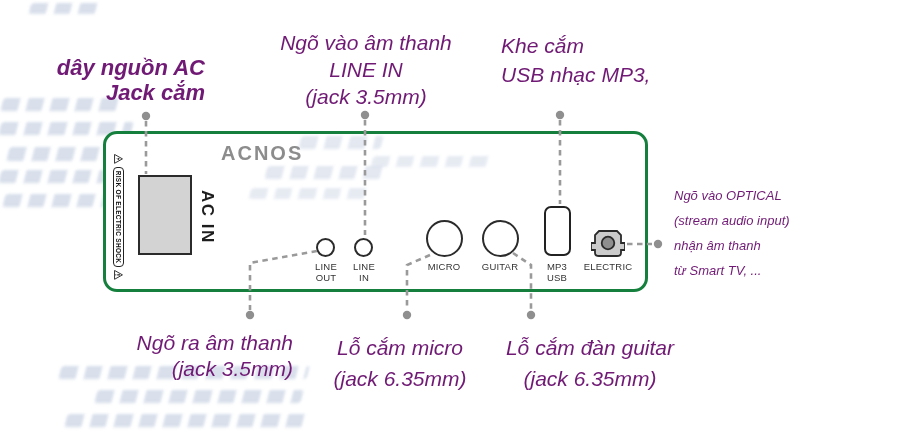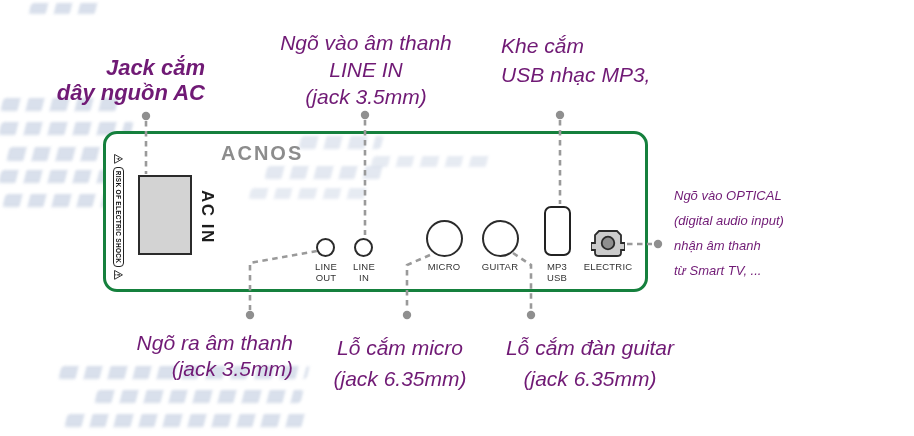--- a/index.html
+++ b/index.html
@@ -141,38 +141,38 @@
       <circle cx="365" cy="115" r="4.2"></circle>
       <circle cx="560" cy="115" r="4.2"></circle>
       <circle cx="658" cy="244" r="4.2"></circle>
       <circle cx="250" cy="315" r="4.2"></circle>
       <circle cx="407" cy="315" r="4.2"></circle>
       <circle cx="531" cy="315" r="4.2"></circle>
     </g>
   </svg>
 
   <div class="co" id="co-ac">
+    <div>dây nguồn AC</div>
     <div>Jack cắm</div>
-    <div>dây nguồn AC</div>
   </div>
 
   <div class="co" id="co-linein">
     <div>Ngõ vào âm thanh</div>
     <div>LINE IN</div>
     <div>(jack 3.5mm)</div>
   </div>
 
   <div class="co" id="co-usb">
     <div>Khe cắm</div>
     <div>USB nhạc MP3,</div>
   </div>
 
   <div class="co" id="co-optical">
     <div>Ngõ vào OPTICAL</div>
-    <div>(digital audio input)</div>
+    <div>(stream audio input)</div>
     <div>nhận âm thanh</div>
     <div>từ Smart TV, ...</div>
   </div>
 
   <div class="co" id="co-lineout">
     <div>Ngõ ra âm thanh</div>
     <div>(jack 3.5mm)</div>
   </div>
 
   <div class="co" id="co-micro">

